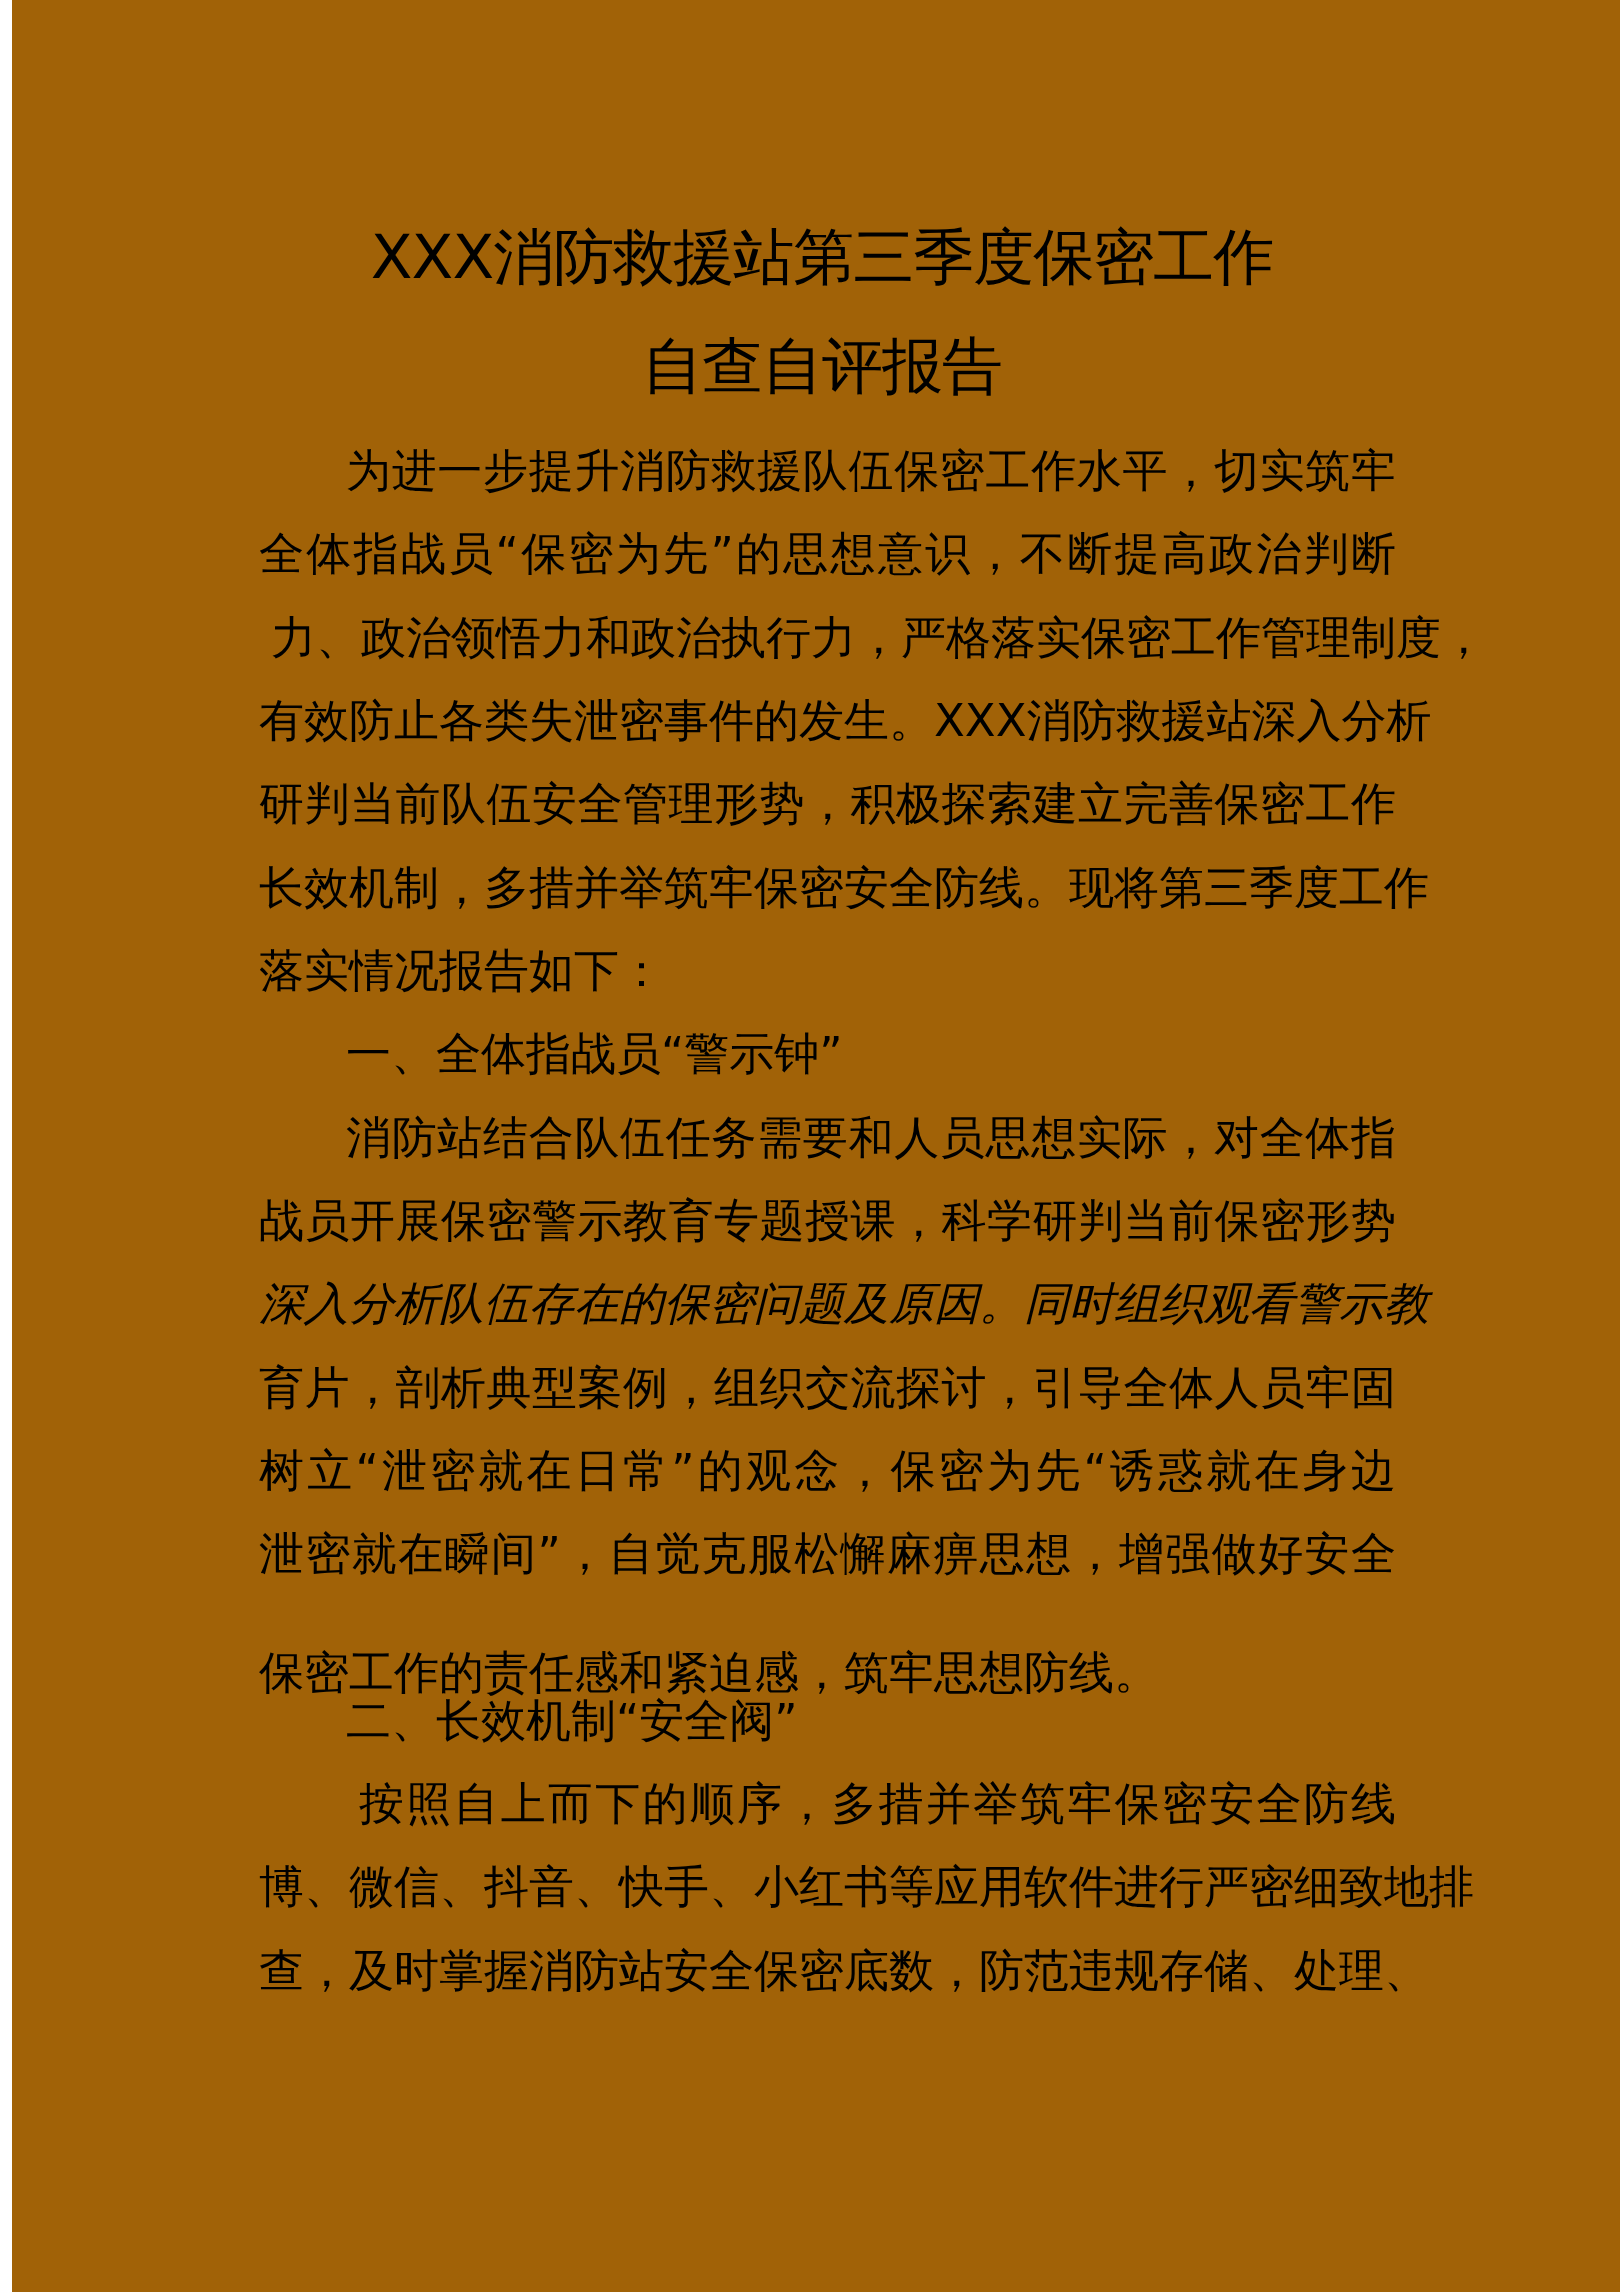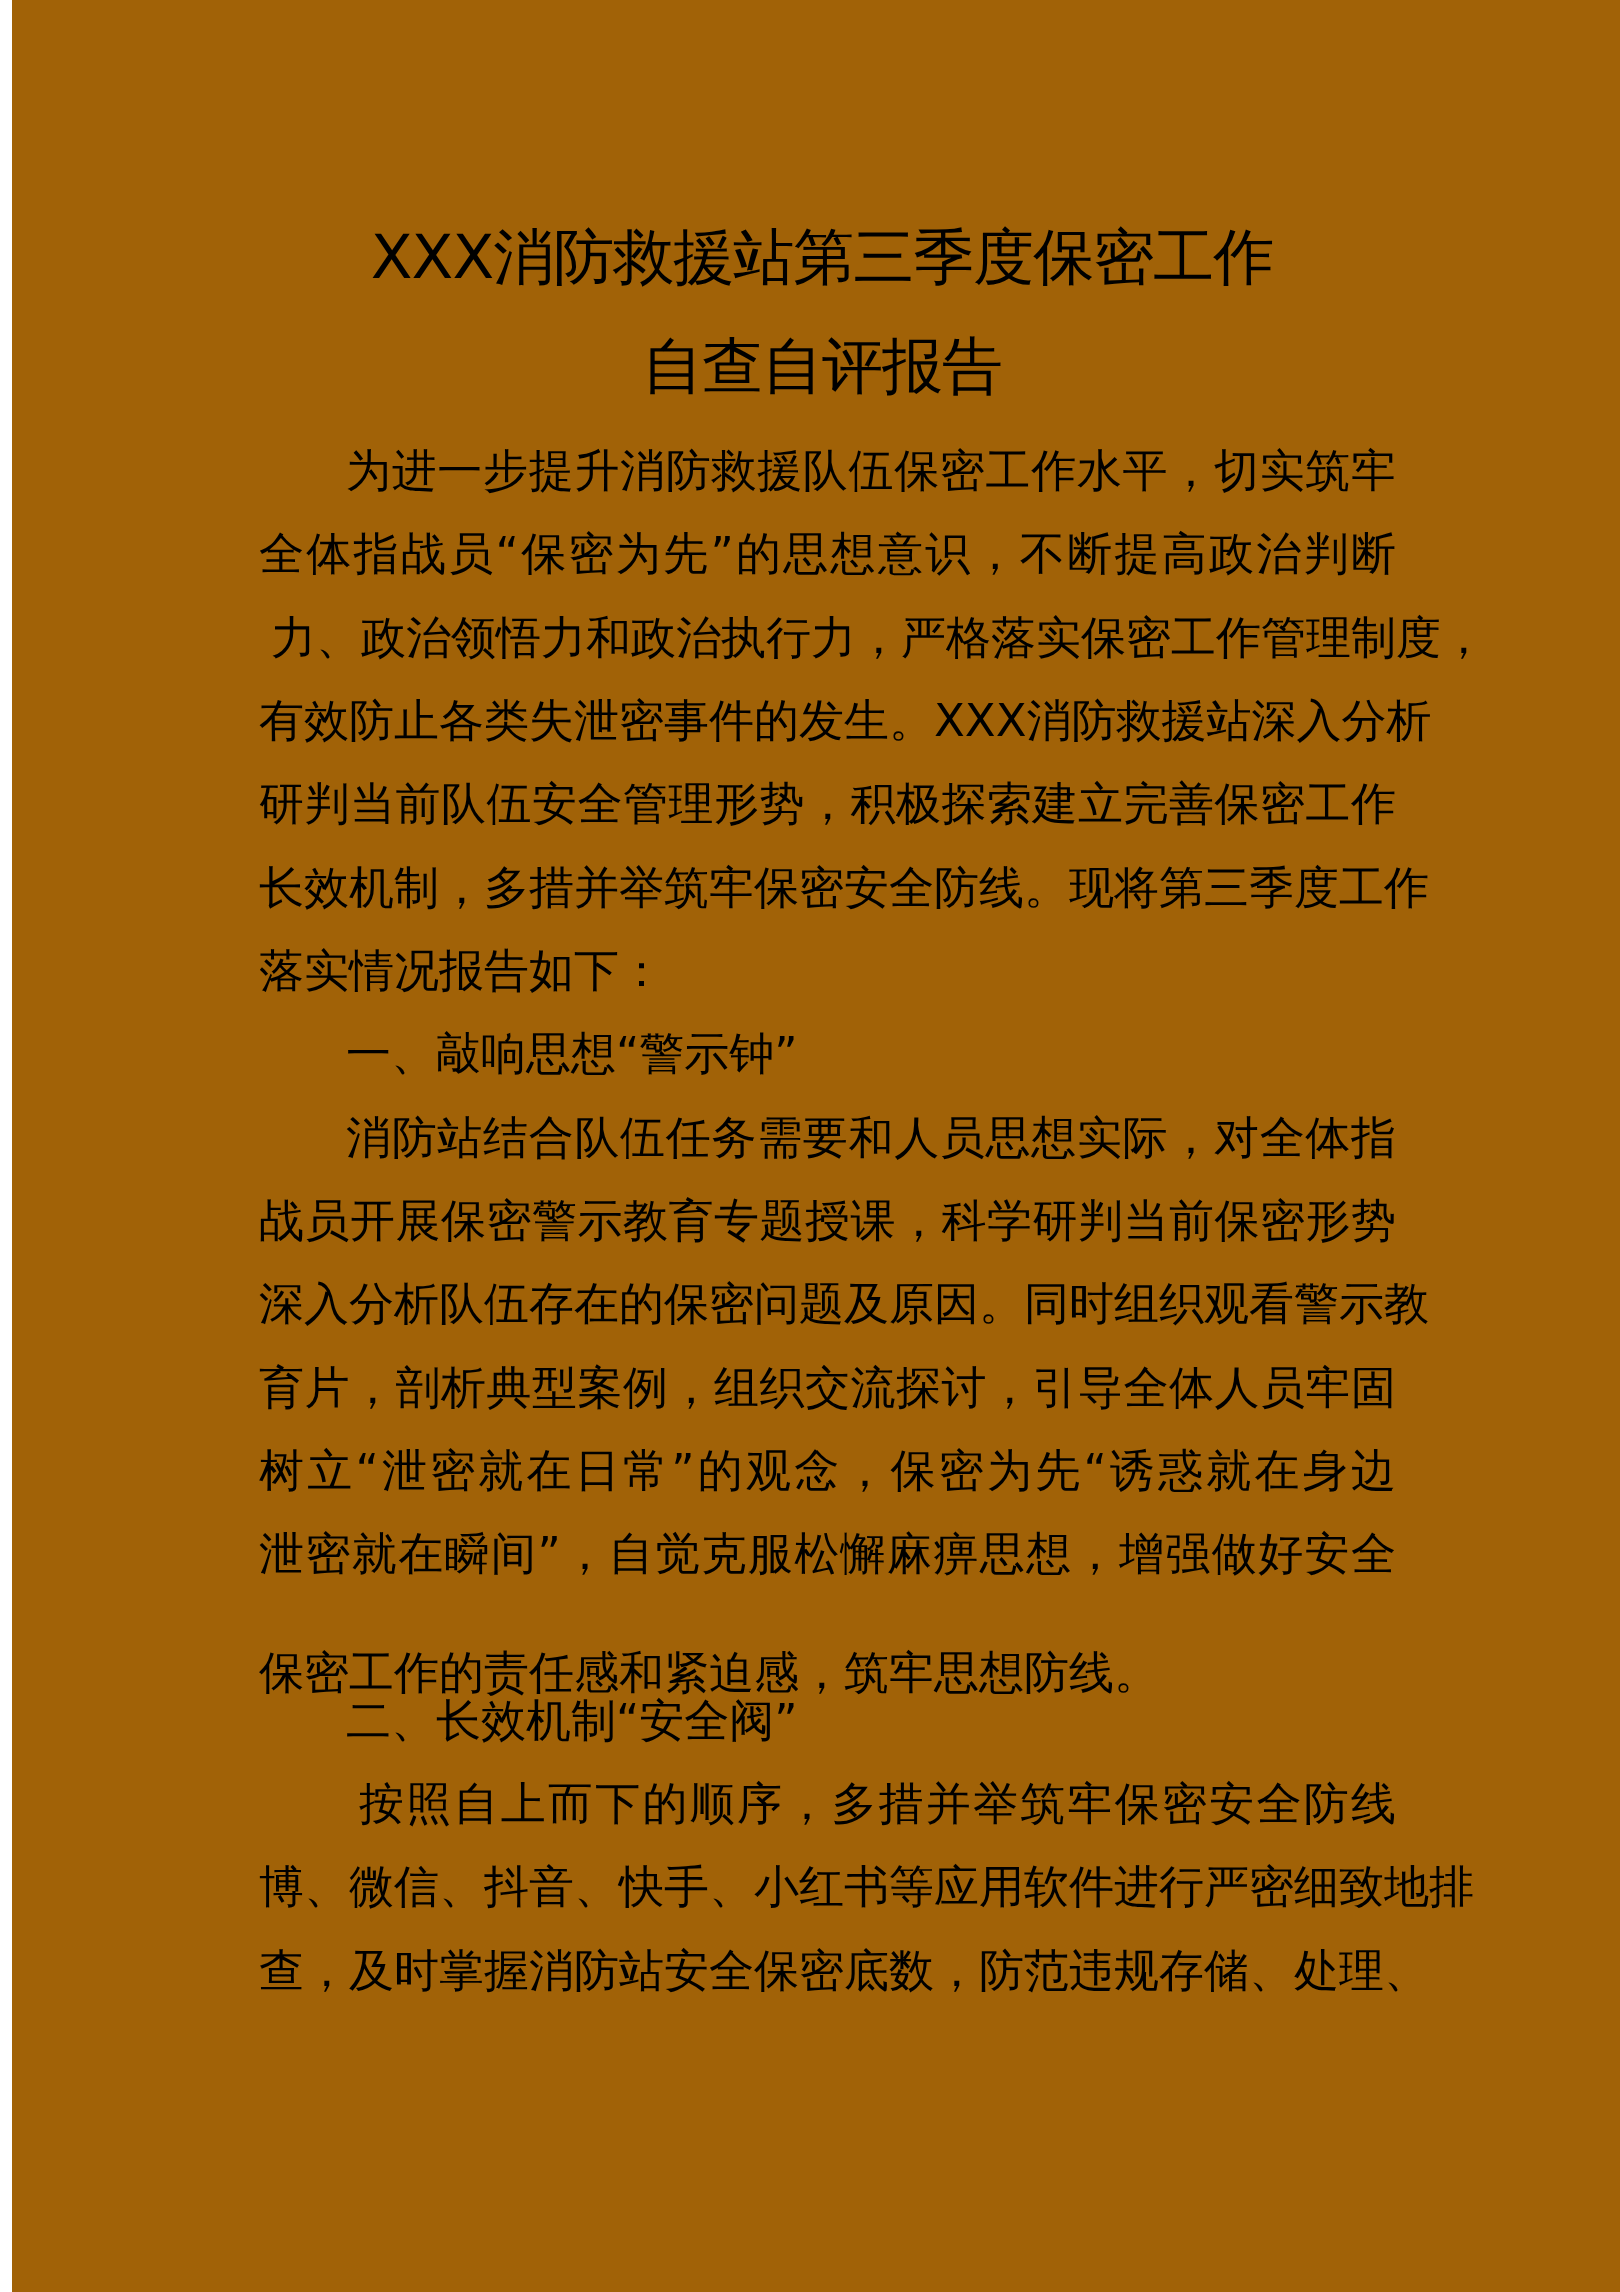--- a/index.html
+++ b/index.html
@@ -72,26 +72,26 @@
   <div>
     <div class="body-line indent" style="top:441px;">为进一步提升消防救援队伍保密工作水平，切实筑牢</div>
     <div class="body-line" style="top:524px;">全体指战员“保密为先”的思想意识，不断提高政治判断</div>
     <div class="body-line" style="top:608px; width:1152px;margin-left:12px;">力、政治领悟力和政治执行力，严格落实保密工作管理制度，</div>
     <div class="body-line" style="top:691px;">有效防止各类失泄密事件的发生。XXX消防救援站深入分析</div>
     <div class="body-line" style="top:774px;">研判当前队伍安全管理形势，积极探索建立完善保密工作</div>
     <div class="body-line" style="top:858px;">长效机制，多措并举筑牢保密安全防线。现将第三季度工作</div>
     <div class="body-line last" style="top:941px;">落实情况报告如下：</div>
   </div>
 
-  <div class="heading-line" style="top:1024px;">一、敲响思想“警示钟”</div>
+  <div class="heading-line" style="top:1024px;">一、全体指战员“警示钟”</div>
 
   <div>
     <div class="body-line indent" style="top:1108px;">消防站结合队伍任务需要和人员思想实际，对全体指</div>
     <div class="body-line" style="top:1191px;">战员开展保密警示教育专题授课，科学研判当前保密形势</div>
-    <div class="body-line" style="top:1274px;">深入分析队伍存在的保密问题及原因。同时组织观看警示教</div>
+    <div class="body-line" style="top:1274px;font-style:italic;">深入分析队伍存在的保密问题及原因。同时组织观看警示教</div>
     <div class="body-line" style="top:1358px;">育片，剖析典型案例，组织交流探讨，引导全体人员牢固</div>
     <div class="body-line" style="top:1441px;">树立“泄密就在日常”的观念，保密为先“诱惑就在身边</div>
     <div class="body-line" style="top:1524px;">泄密就在瞬间”，自觉克服松懈麻痹思想，增强做好安全</div>
     <div class="body-line last" style="top:1607px;margin-top:36px;">保密工作的责任感和紧迫感，筑牢思想防线。</div>
   </div>
 
   <div class="heading-line" style="top:1691px;">二、长效机制“安全阀”</div>
 
   <div>
     <div class="body-line indent-sp" style="top:1774px;">按照自上而下的顺序，多措并举筑牢保密安全防线</div>

